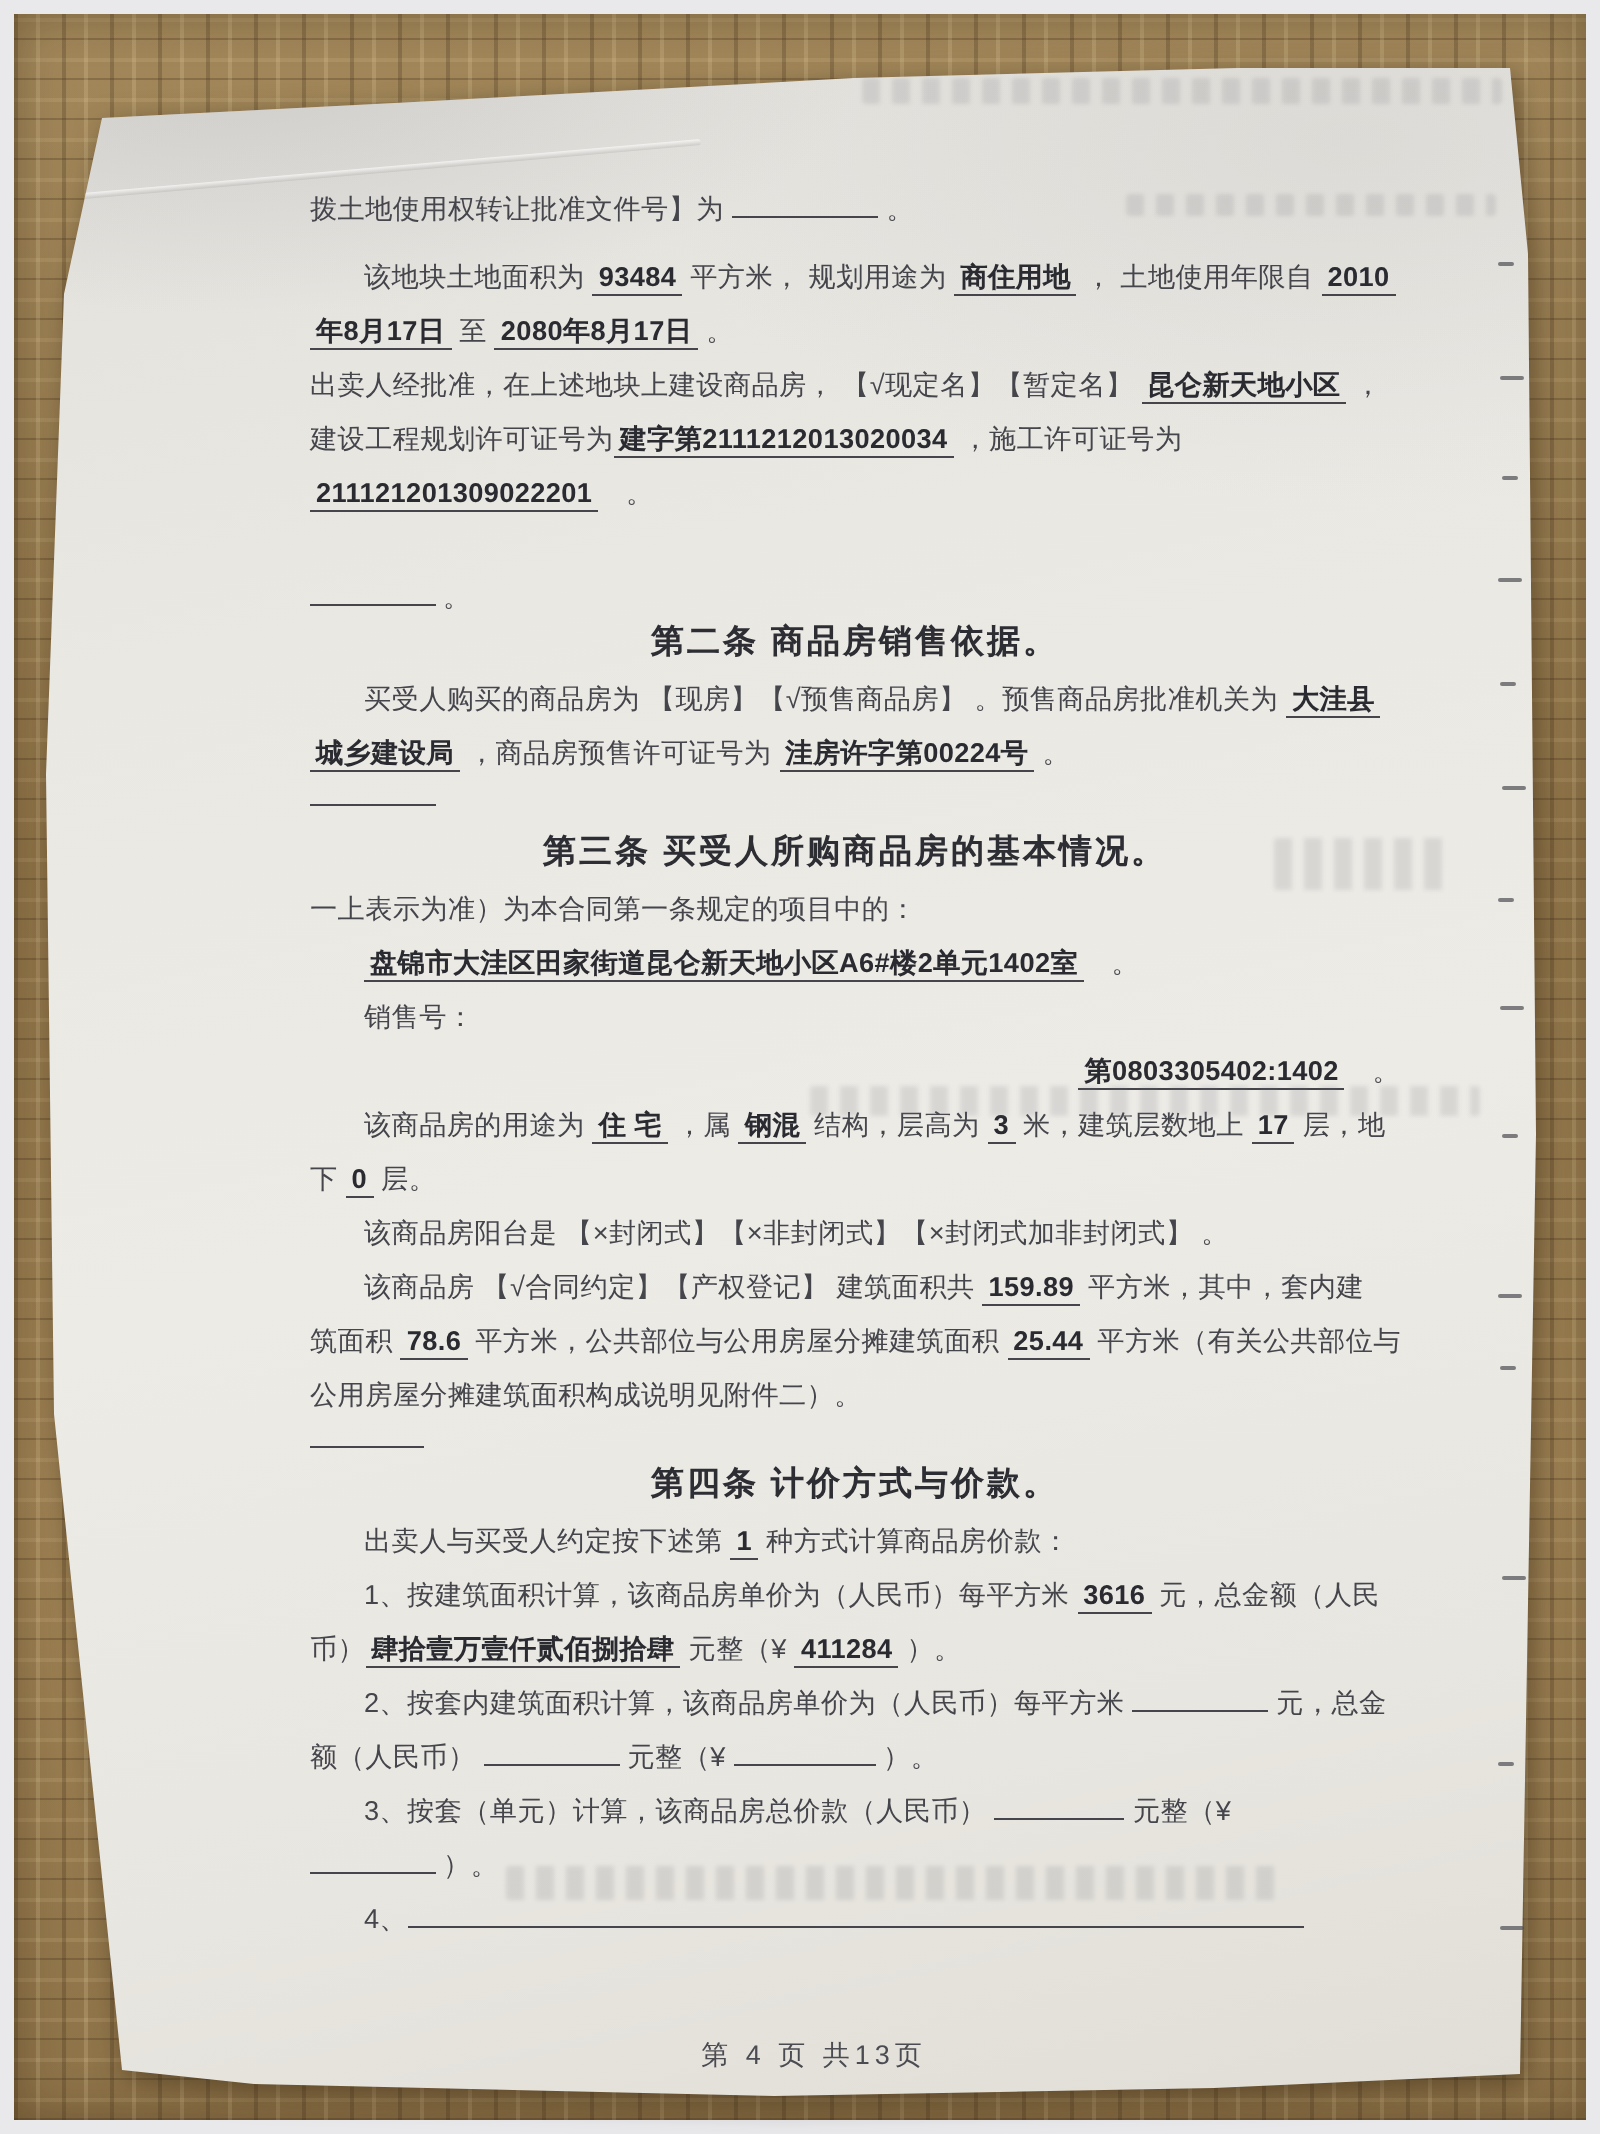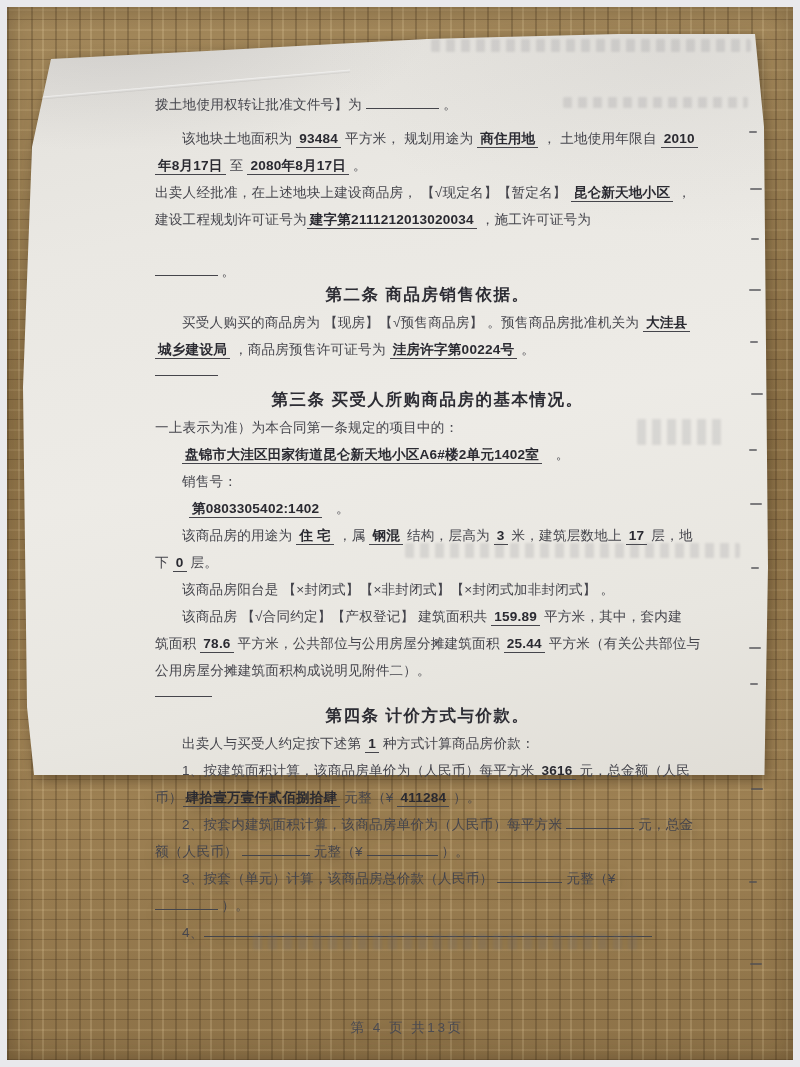--- a/index.html
+++ b/index.html
@@ -8,36 +8,36 @@
   
   #photo{position:absolute;left:7px;top:7px;right:7px;bottom:7px;
     background-color:#9c8154;
     background-image:
       repeating-linear-gradient(90deg, rgba(62,45,25,.25) 0 2px, transparent 2px 11px, rgba(255,235,190,.16) 11px 13px, transparent 13px 24px),
       repeating-linear-gradient(0deg, rgba(60,42,22,.26) 0 1px, transparent 1px 9px, rgba(235,210,160,.14) 9px 11px, transparent 11px 20px),
       linear-gradient(180deg,#a2875a,#93774b 40%,#a08355 70%,#8d7248);
     box-shadow:inset 0 0 24px rgba(40,25,8,.35);}
   #paper-wrap{position:absolute;left:0;top:0;width:786px;height:1053px;
     filter:drop-shadow(3px 4px 7px rgba(45,32,14,.5));}
-  #paper{position:absolute;left:0;top:0;width:786px;height:768px;
+  #paper{position:absolute;left:0;top:0;width:786px;height:1053px;
     background:
       radial-gradient(ellipse 460px 190px at 14% 2%, rgba(158,156,158,.30), transparent 68%),
       radial-gradient(ellipse 500px 260px at 85% 6%, rgba(175,173,172,.18), transparent 70%),
       linear-gradient(168deg,#e2e0db 0%,#eae8e3 28%,#edebe6 55%,#e8e6e0 80%,#e0ddd6 100%);
     clip-path:polygon(44px 52px,200px 44px,420px 32px,612px 27px,748px 27px,
       757px 120px,761px 560px,753px 1030px,600px 1037px,380px 1041px,
       120px 1035px,54px 1028px,20px 700px,16px 380px,25px 140px);}
   .crease{position:absolute;left:34px;top:76px;width:310px;height:3px;
     background:linear-gradient(180deg,rgba(255,255,255,.65),rgba(120,118,115,.18));
     transform:rotate(-5deg);border-radius:2px;}
   
   #doc{position:absolute;left:148px;top:84px;width:545px;color:#45454c;
     font-size:13.6px;letter-spacing:.2px;}
   .line{line-height:27px;white-space:nowrap;}
-  .ind{padding-left:27px;} .ind2{padding-left:34px;}
+  .ind{padding-left:27px;} .ind2{padding-left:34px;text-align:right;}
   .mt7{margin-top:7px;} .mt5{margin-top:5px;} .mt30{margin-top:30px;}
   .head{font-weight:700;font-size:16.5px;line-height:30px;letter-spacing:1.5px;color:#2d2d34;text-align:center;}
   .blankline{height:16px;line-height:14px;}
   .u{font-weight:600;color:#2a2a31;border-bottom:1.4px solid #45454b;padding:0 3px 1px;margin-top:12px;}
   .b{display:inline-block;border-bottom:1.4px solid #45454b;height:.9em;vertical-align:baseline;}
   #footer{position:absolute;left:120px;top:1012px;width:560px;text-align:center;
     font-size:13.5px;letter-spacing:2.5px;color:#4b4b52;}
   
   .ghost{position:absolute;border-radius:2px;opacity:.8;filter:blur(1.1px);
     background:repeating-linear-gradient(90deg, rgba(112,112,120,.20) 0 9px, transparent 9px 15px);}
@@ -50,20 +50,21 @@
   <div id="photo">
     <div id="paper-wrap">
       <div id="paper">
         <div class="crease"></div>
         <div id="doc">
             <div class="line"><span>拨土地使用权转让批准文件号】为 </span><span class="b" style="width: 5.4em;"></span><span> 。</span></div>
             <div class="line ind mt7"><span>该地块土地面积为 </span><span class="u">93484</span><span> 平方米， 规划用途为 </span><span class="u">商住用地</span><span> ， 土地使用年限自 </span><span class="u">2010</span></div>
             <div class="line"><span class="u">年8月17日</span><span> 至 </span><span class="u">2080年8月17日</span><span> 。</span></div>
             <div class="line"><span>出卖人经批准，在上述地块上建设商品房， 【√现定名】【暂定名】 </span><span class="u">昆仑新天地小区</span><span> ，</span></div>
             <div class="line"><span>建设工程规划许可证号为</span><span class="u">建字第2111212013020034</span><span> ，施工许可证号为</span></div>
+            <div class="line"><span class="u">211121201309022201</span><span>　。</span></div>
             <div class="line blankline mt30"><span class="b" style="width: 4.6em;"></span><span> 。</span></div>
             <div class="line head"><span>第二条  商品房销售依据。</span></div>
             <div class="line ind"><span>买受人购买的商品房为 【现房】【√预售商品房】 。预售商品房批准机关为 </span><span class="u">大洼县</span></div>
             <div class="line"><span class="u">城乡建设局</span><span> ，商品房预售许可证号为 </span><span class="u">洼房许字第00224号</span><span> 。</span></div>
             <div class="line blankline"><span class="b" style="width: 4.6em;"></span></div>
             <div class="line head mt5"><span>第三条  买受人所购商品房的基本情况。</span></div>
             <div class="line"><span>一上表示为准）为本合同第一条规定的项目中的：</span></div>
             <div class="line ind"><span class="u">盘锦市大洼区田家街道昆仑新天地小区A6#楼2单元1402室</span><span>　。</span></div>
             <div class="line ind"><span>销售号：</span></div>
             <div class="line ind2"><span class="u">第0803305402:1402</span><span>　。</span></div>

